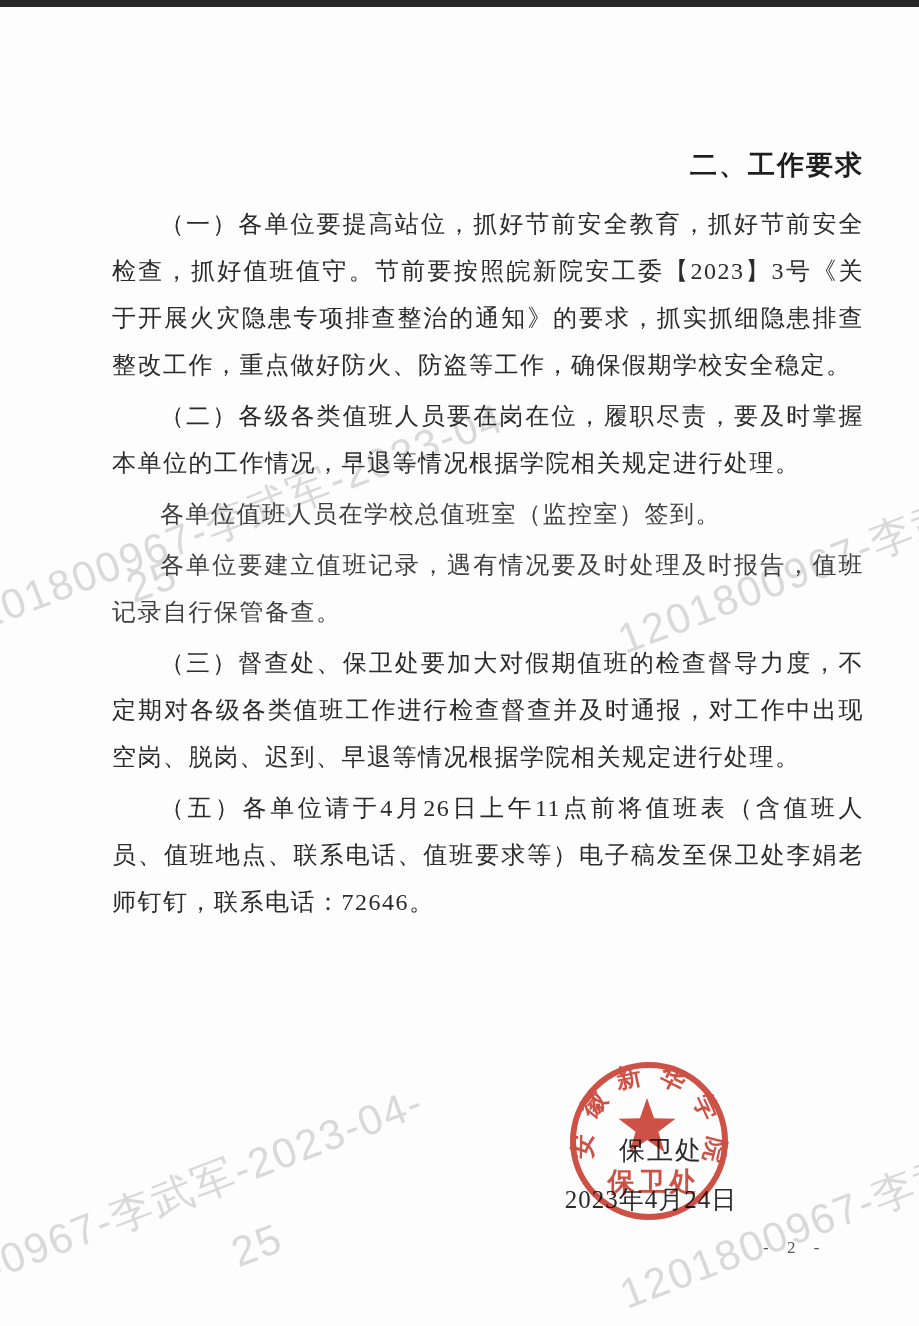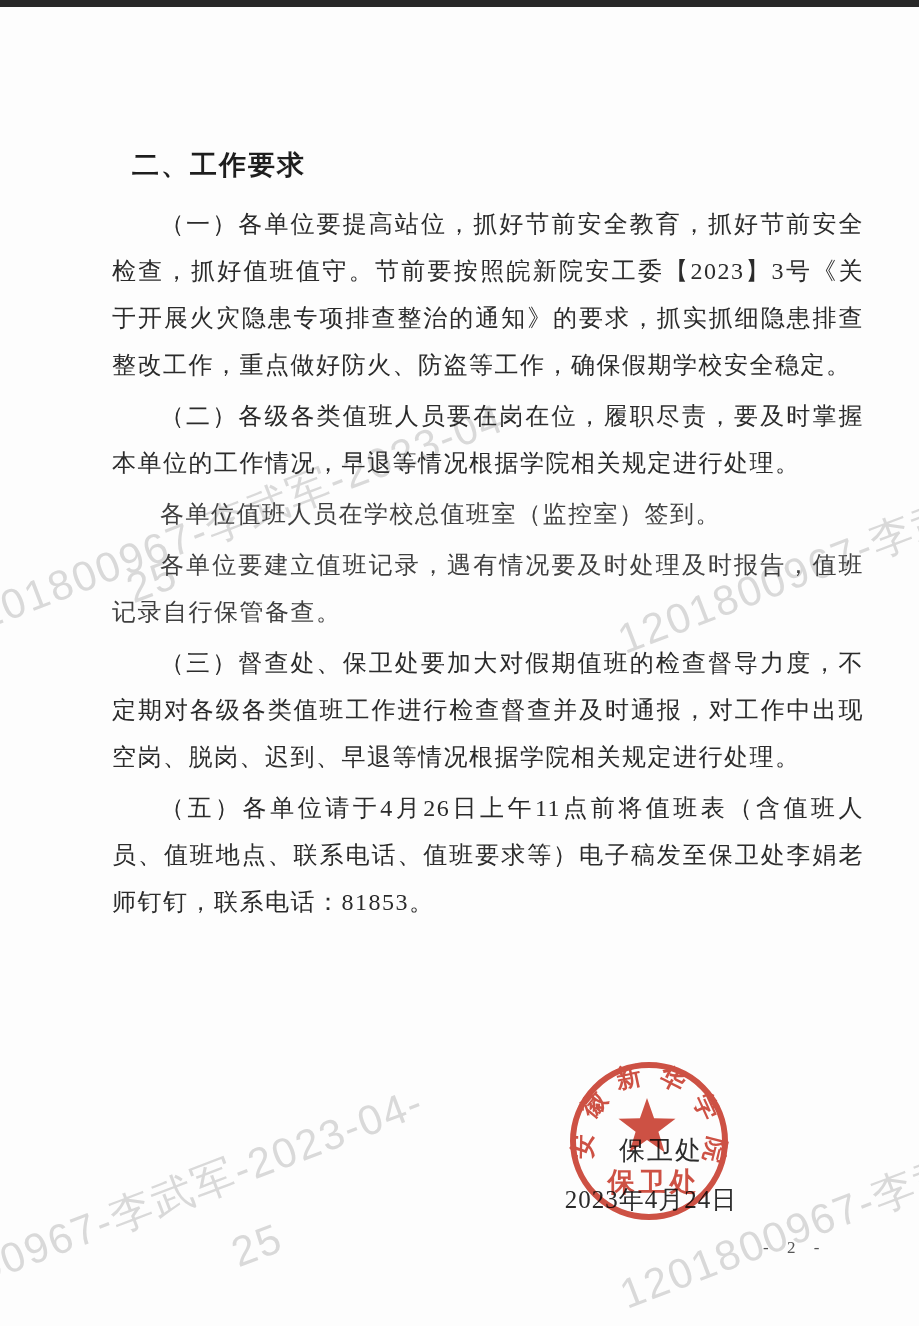--- a/index.html
+++ b/index.html
@@ -28,21 +28,21 @@
   .wm-6 { left:225px;  top:1232px; }
   
   .content {
     position:absolute; left:112px; top:142px; width:752px; z-index:2;
     color:#2b2b2b; font-size:24px; line-height:47px;
     text-align:justify; letter-spacing:1.5px;
   }
   .doc-heading {
     font-family:Liberation Serif, serif;
     font-size:27px; font-weight:bold; color:#1e1e1e;
-    margin:0 0 12px 20px; letter-spacing:2px; text-align:left;
+    margin:0 0 12px 20px; letter-spacing:2px; text-align:right;
   }
   .para { margin:0 0 4px 0; text-indent:2em; }
   .para.bold { font-weight:normal; color:#404040; }
   .closing { margin:2px 0 0 0; text-indent:2em; }
   
   .sig-dept {
     position:absolute; left:601px; top:1133px; width:120px; z-index:2;
     font-size:26px; color:#2b2b2b; text-align:center; letter-spacing:2px;
   }
   .sig-date {
@@ -77,21 +77,21 @@
   </div>
 
   <div class="content">
     <div class="doc-heading">二、工作要求</div>
     <div>
         <p class="para">（一）各单位要提高站位，抓好节前安全教育，抓好节前安全检查，抓好值班值守。节前要按照皖新院安工委【2023】3号《关于开展火灾隐患专项排查整治的通知》的要求，抓实抓细隐患排查整改工作，重点做好防火、防盗等工作，确保假期学校安全稳定。</p>
         <p class="para">（二）各级各类值班人员要在岗在位，履职尽责，要及时掌握本单位的工作情况，早退等情况根据学院相关规定进行处理。</p>
         <p class="para bold">各单位值班人员在学校总值班室（监控室）签到。</p>
         <p class="para bold">各单位要建立值班记录，遇有情况要及时处理及时报告，值班记录自行保管备查。</p>
         <p class="para">（三）督查处、保卫处要加大对假期值班的检查督导力度，不定期对各级各类值班工作进行检查督查并及时通报，对工作中出现空岗、脱岗、迟到、早退等情况根据学院相关规定进行处理。</p>
-        <p class="para">（五）各单位请于4月26日上午11点前将值班表（含值班人员、值班地点、联系电话、值班要求等）电子稿发至保卫处李娟老师钉钉，联系电话：81853。</p>
+        <p class="para">（五）各单位请于4月26日上午11点前将值班表（含值班人员、值班地点、联系电话、值班要求等）电子稿发至保卫处李娟老师钉钉，联系电话：72646。</p>
       </div>
   </div>
 
   <div class="sig-dept">保卫处</div>
   <div class="sig-date">2023年4月24日</div>
 
   <svg class="seal" viewBox="0 0 166 166">
     <circle cx="83" cy="83" r="76" fill="none" stroke-width="6" stroke="#c9392a"></circle>
     <path id="sealArc" d="M 32.8 112 A 58 58 0 1 1 133.2 112" fill="none"></path>
     <text font-size="25" font-family="Liberation Serif, serif" font-weight="bold" letter-spacing="14" fill="#c9392a">

